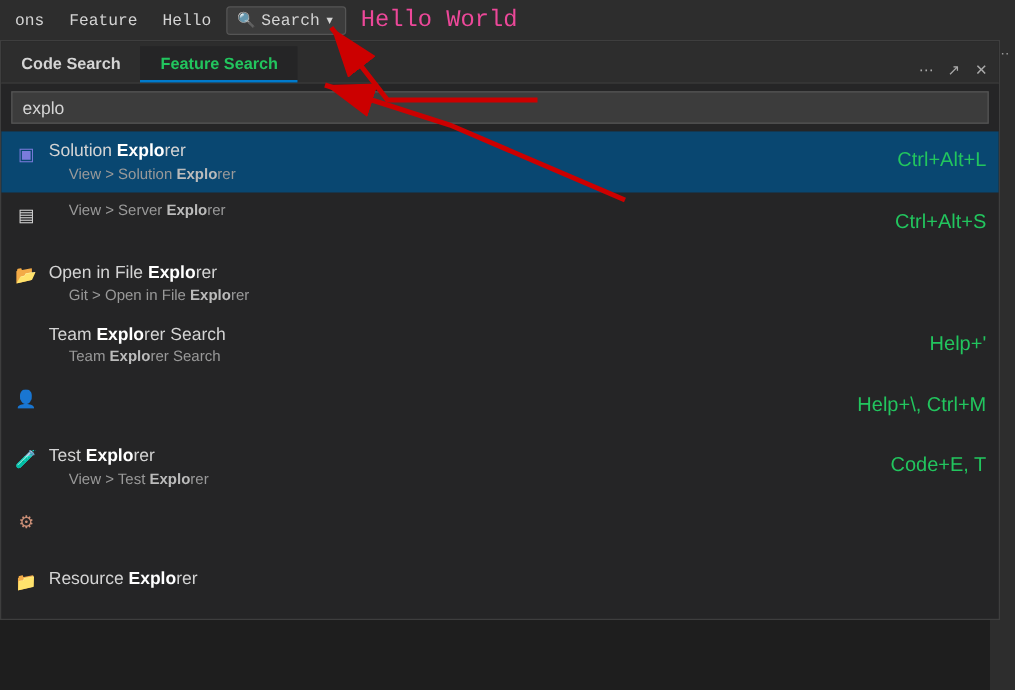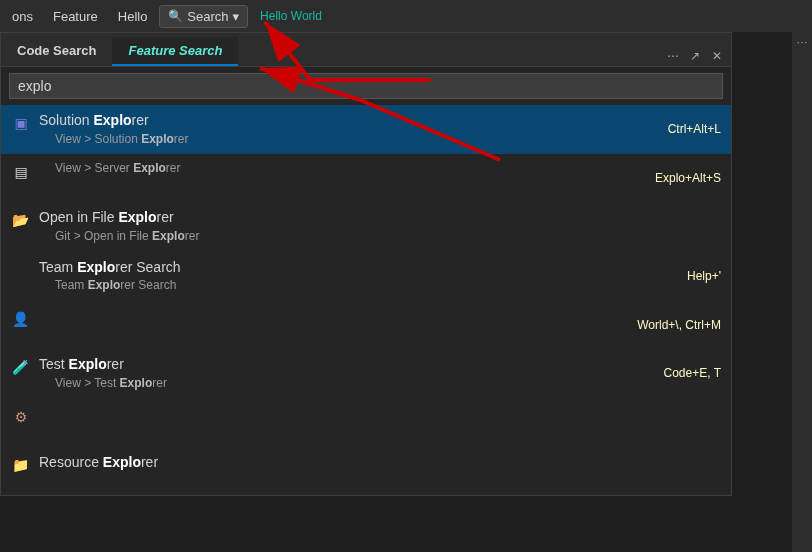--- a/index.html
+++ b/index.html
@@ -14,20 +14,21 @@
     }
 
     
     .menu-bar {
       display: flex;
       align-items: center;
       background: #2d2d2d;
       height: 32px;
       padding: 0 4px;
       gap: 4px;
+      font-family: Liberation Mono, monospace;
     }
     .menu-item {
       color: #d4d4d4;
       font-size: 13px;
       padding: 4px 8px;
       cursor: pointer;
     }
     .search-button {
       display: flex;
       align-items: center;
@@ -37,31 +38,31 @@
       border-radius: 3px;
       color: #d4d4d4;
       font-size: 13px;
       padding: 3px 8px;
       cursor: pointer;
     }
     .search-button .magnifier {
       font-size: 12px;
     }
     .hello-world {
-      color: #14b8a6;
-      font-size: 12px;
+      color: #ec4899;
+      font-size: 19px;
       padding: 4px 8px;
     }
 
     
     .search-panel {
       position: absolute;
       top: 32px;
       left: 0;
-      width: 732px;
+      width: 800px;
       background: #252526;
       border: 1px solid #3e3e3e;
       z-index: 10;
     }
 
     
     .tabs {
       display: flex;
       background: #2d2d2d;
       border-bottom: 1px solid #3e3e3e;
@@ -70,24 +71,23 @@
     }
     .tab {
       padding: 6px 16px;
       font-size: 13px;
       font-weight: bold;
       cursor: pointer;
       color: #d4d4d4;
       border-bottom: 2px solid transparent;
     }
     .tab.active {
-      color: #5eead4;
+      color: #22c55e;
       border-bottom: 2px solid #007acc;
       background: #252526;
-      font-style: italic;
     }
 
     
     .panel-controls {
       margin-left: auto;
       display: flex;
       align-items: center;
       gap: 2px;
       padding: 0 4px;
     }
@@ -168,22 +168,22 @@
       color: #999;
       line-height: 1.4;
       margin-left: 16px;
     }
     .result-subtitle .bold {
       font-weight: bold;
       color: #bbb;
     }
 
     .result-shortcut {
-      font-size: 12px;
-      color: #fef9c3;
+      font-size: 16px;
+      color: #22c55e;
       margin-left: auto;
       flex-shrink: 0;
       padding-left: 10px;
       align-self: center;
     }
 
     
     .results-list::-webkit-scrollbar {
       width: 8px;
     }
@@ -264,21 +264,21 @@
     </div>
     <div class="result-shortcut">Ctrl+Alt+L</div>
   </div>
       <div class="result-item">
     <div class="result-icon" style="color:#d4d4d4; font-size:14px;">▤</div>
     <div class="result-content">
       <div class="result-subtitle">
         View &gt; Server <span class="bold">Explo</span>rer
       </div>
     </div>
-    <div class="result-shortcut">Explo+Alt+S</div>
+    <div class="result-shortcut">Ctrl+Alt+S</div>
   </div>
       <div class="result-item">
     <div class="result-icon" style="color:#e8c84d; font-size:14px;">📂</div>
     <div class="result-content">
       <div class="result-title">
         Open in File <span class="bold">Explo</span>rer
       </div>
       <div class="result-subtitle">
         Git &gt; Open in File <span class="bold">Explo</span>rer
       </div>
@@ -292,21 +292,21 @@
         Team <span class="bold">Explo</span>rer Search
       </div>
       <div class="result-subtitle">
         Team <span class="bold">Explo</span>rer Search
       </div>
     </div>
     <div class="result-shortcut">Help+'</div>
   </div>
       <div class="result-item">
     <div class="result-icon" style="color:#9cdcfe; font-size:14px;">👤</div>
-    <div class="result-shortcut">World+\, Ctrl+M</div>
+    <div class="result-shortcut">Help+\, Ctrl+M</div>
   </div>
       <div class="result-item">
     <div class="result-icon" style="color:#89d185; font-size:14px;">🧪</div>
     <div class="result-content">
       <div class="result-title">
         Test <span class="bold">Explo</span>rer
       </div>
       <div class="result-subtitle">
         View &gt; Test <span class="bold">Explo</span>rer
       </div>

